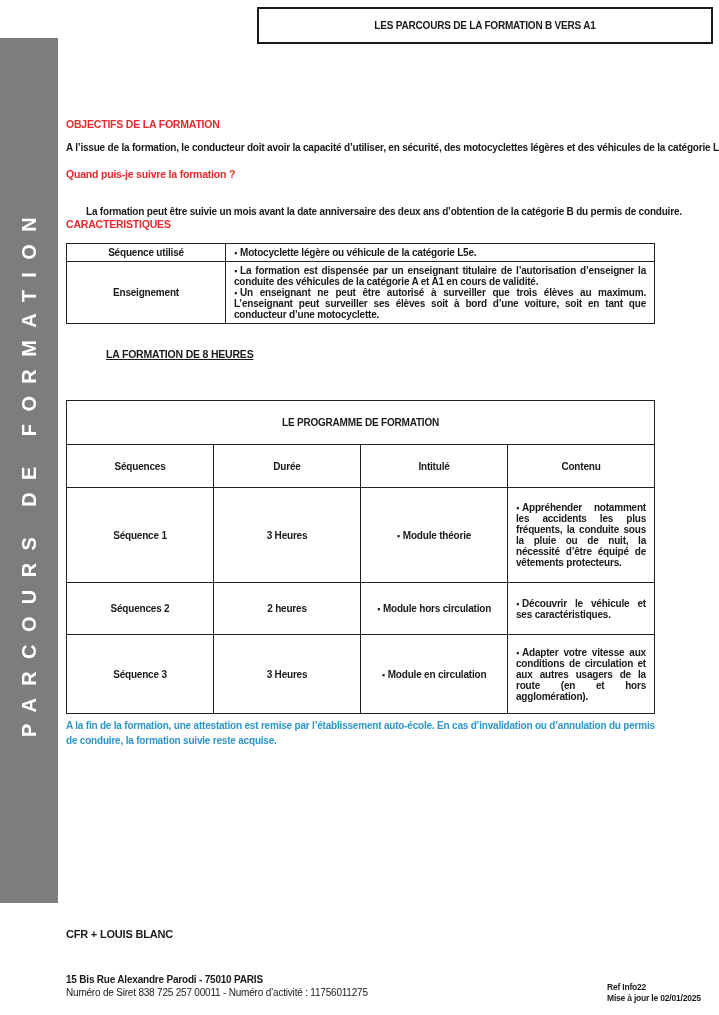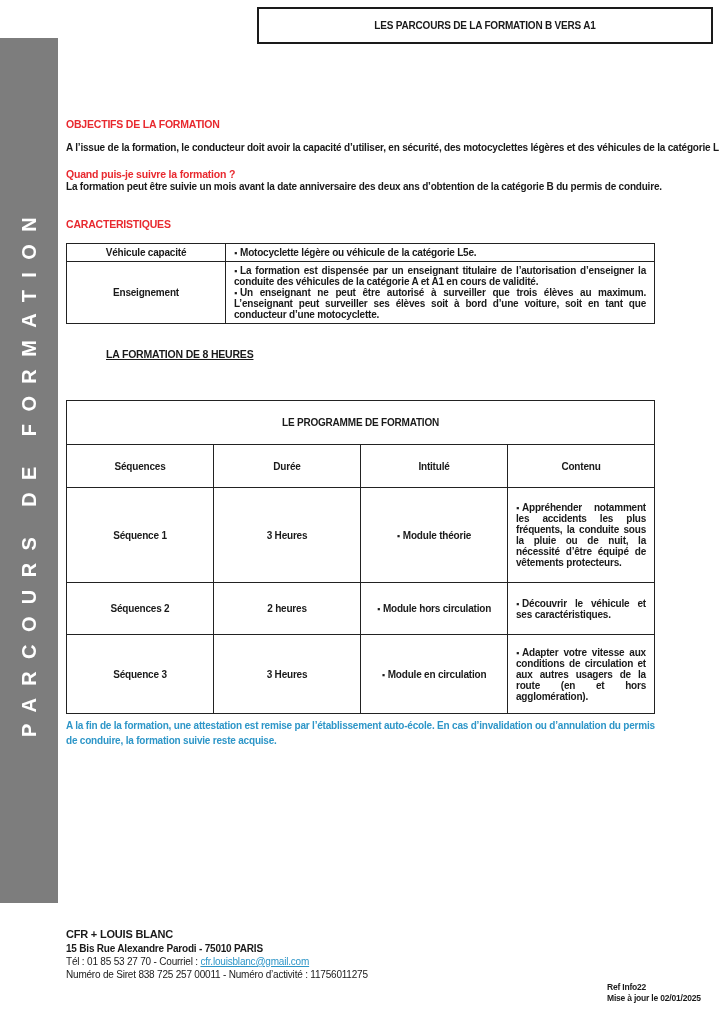--- a/index.html
+++ b/index.html
@@ -70,21 +70,21 @@
   .t2-row1 td { height: 95px; }
   .t2-row2 td { height: 52px; }
   .t2-row3 td { height: 79px; }
 
   .note-blue {
     color: #2e96c8; font-weight: bold; font-size: 10px;
     letter-spacing: -0.2px; width: 589px; line-height: 1.5;
   }
 
   .footer { position: absolute; left: 66px; top: 927px; font-size: 10px; letter-spacing: -0.2px; line-height: 1.32; }
-  .footer .bold { font-weight: bold; }
+  .footer .bold { font-weight: bold; margin-top: 31px; }
   .footer .co { font-size: 11px; font-weight: bold; }
   .email-link { color: #2e96c8; text-decoration: underline; }
 
   .ref-block { position: absolute; left: 607px; top: 982px; font-size: 8.5px; line-height: 1.35; font-weight: bold; letter-spacing: -0.2px; }
 </style>
 </head>
 <body>
 
 <div class="page">
 
@@ -94,27 +94,27 @@
 
   <div class="title-box">
     <span>LES PARCOURS DE LA FORMATION B VERS A1</span>
   </div>
 
   <div class="content">
 
     <div class="abs red-heading" style="top:118px;">OBJECTIFS DE LA FORMATION</div>
     <div class="abs body-line" style="top:142px;">A l’issue de la formation, le conducteur doit avoir la capacité d’utiliser, en sécurité, des motocyclettes légères et des véhicules de la catégorie L5e.</div>
     <div class="abs red-heading" style="top:168px;">Quand puis-je suivre la formation ?</div>
-    <div class="abs body-line" style="top:181px;">La formation peut être suivie un mois avant la date anniversaire des deux ans d’obtention de la catégorie B du permis de conduire.</div>
+    <div class="abs body-line" style="top:206px;margin-left:20px;">La formation peut être suivie un mois avant la date anniversaire des deux ans d’obtention de la catégorie B du permis de conduire.</div>
     <div class="abs red-heading" style="top:218px;">CARACTERISTIQUES</div>
 
     <table class="abs" style="top:243px;">
       <tbody>
         <tr class="t1-row1">
-          <td class="t1-col1 cell-center">Véhicule capacité</td>
+          <td class="t1-col1 cell-center">Séquence utilisé</td>
           <td class="cell-pad">
             <span class="bullet">▪</span><span>Motocyclette légère ou véhicule de la catégorie L5e.</span>
           </td>
         </tr>
         <tr class="t1-row2">
           <td class="t1-col1 cell-center">Enseignement</td>
           <td class="cell-pad">
             <div class="justified"><span class="bullet">▪</span><span>La formation est dispensée par un enseignant titulaire de l’autorisation d’enseigner la conduite des véhicules de la catégorie A  et A1 en cours de validité.</span></div>
             <div class="justified"><span class="bullet">▪</span><span>Un enseignant ne peut être autorisé à surveiller que trois élèves au maximum. L’enseignant peut surveiller ses élèves soit à bord d’une voiture, soit en tant que conducteur d’une motocyclette.</span></div>
           </td>
@@ -155,21 +155,20 @@
         </tr>
       </tbody>
     </table>
 
     <div class="abs note-blue" style="top:718px;">A la fin de la formation, une attestation est remise par l’établissement auto-école. En cas d’invalidation ou d’annulation du permis de conduire, la formation suivie reste acquise.</div>
   </div>
 
   <div class="footer">
     <div class="co">CFR + LOUIS BLANC</div>
     <div class="bold">15 Bis Rue Alexandre Parodi - 75010 PARIS</div>
-    <div><span>Tél : 01 85 53 27 70 - Courriel : </span><a href="#" class="email-link">cfr.louisblanc@gmail.com</a></div>
     <div>Numéro de Siret 838 725 257 00011 - Numéro d’activité : 11756011275</div>
   </div>
 
   <div class="ref-block">
     <div>Ref Info22</div>
     <div>Mise à jour le 02/01/2025</div>
   </div>
 
 </div>
 

